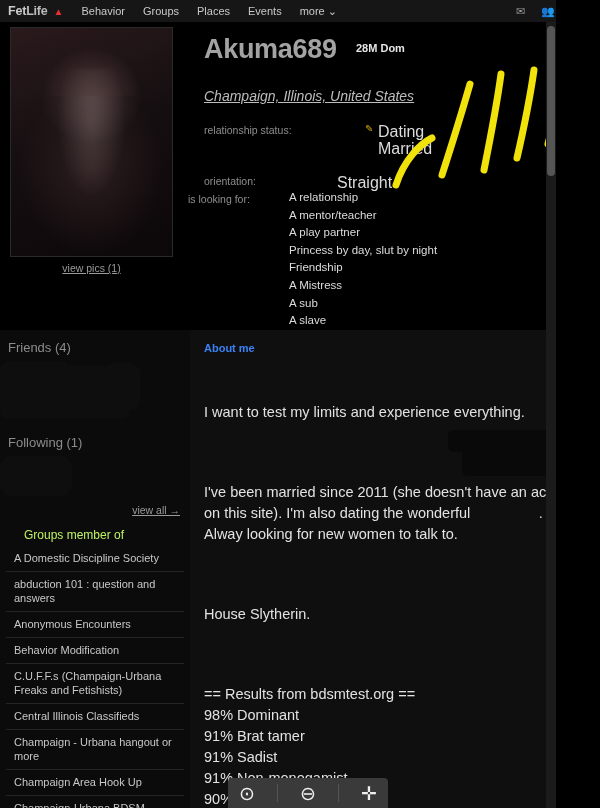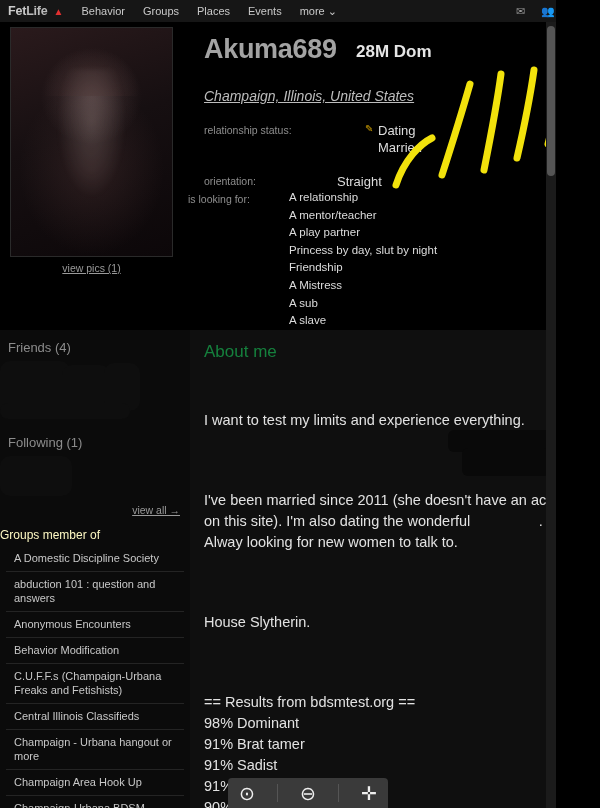--- a/index.html
+++ b/index.html
@@ -108,39 +108,39 @@
   .nickname {
     position: absolute; left: 204px; top: 12px;
     color: #a3a3a3;
     font-size: 27px;
     font-weight: bold;
     letter-spacing: -0.3px;
   }
   .agegender {
     position: absolute; left: 356px; top: 20px;
     color: #e6e6e6;
-    font-size: 17px;
+    font-size: 11px;
     font-weight: bold;
   }
   .location {
     position: absolute; left: 204px; top: 66px;
     color: #bdbdbd;
     font-size: 14px;
     font-style: italic;
     text-decoration: underline;
   }
   .field-label {
     position: absolute;
     color: #8e8e8e;
     font-size: 10.5px;
   }
   .field-value {
     position: absolute;
     color: #dcdcdc;
-    font-size: 13px;
+    font-size: 16px;
     padding-left: 48px;
   }
   .rel-label  { left: 204px; top: 102px; }
   .rel-v1     { left: 330px; top: 101px; }
   .rel-v2     { left: 330px; top: 118px; }
   .rel-pencil { position:absolute; left: 365px; top: 101px; color:#d0a000; font-size: 10px; }
   .or-label   { left: 204px; top: 153px; }
   .or-value   { left: 289px; top: 152px; }
   .look-label { left: 188px; top: 171px; }
   .look-list  {
@@ -178,37 +178,37 @@
     background: #0e0e0e;
     border-radius: 10px;
   }
   .viewall {
     text-align: right;
     color: #9a9a9a; font-size: 10.5px;
     padding-right: 10px;
     text-decoration: underline;
   }
   .groups-title {
-    color: #fef9c3; font-size: 12px;
-    padding: 12px 0 4px 0;
+    color: #bef264; font-size: 12px;
+    padding: 12px 0 4px 24px;
   }
   .group-item {
     color: #c8c8c8;
     font-size: 11px;
     line-height: 14px;
     padding: 5px 8px 6px 8px;
     border-bottom: 1px solid #242424;
     margin: 0 6px 0 6px;
   }
 
   
   .about-title {
-    color: #15803d;
-    font-size: 17px;
-    font-weight: normal;
+    color: #3b82f6;
+    font-size: 11px;
+    font-weight: bold;
     padding: 12px 0 6px 14px;
   }
   .about-body {
     color: #e2e2e2;
     font-size: 14.5px;
     line-height: 21px;
     padding: 0 8px 0 14px;
     white-space: pre-wrap;
   }
   .about-p { margin: 0 0 17px 0; }

